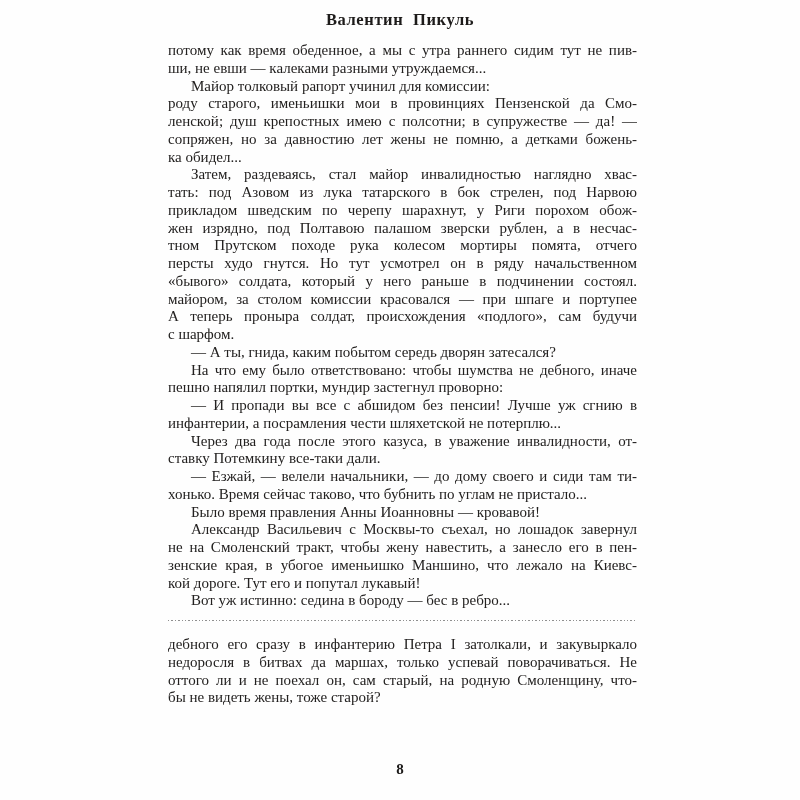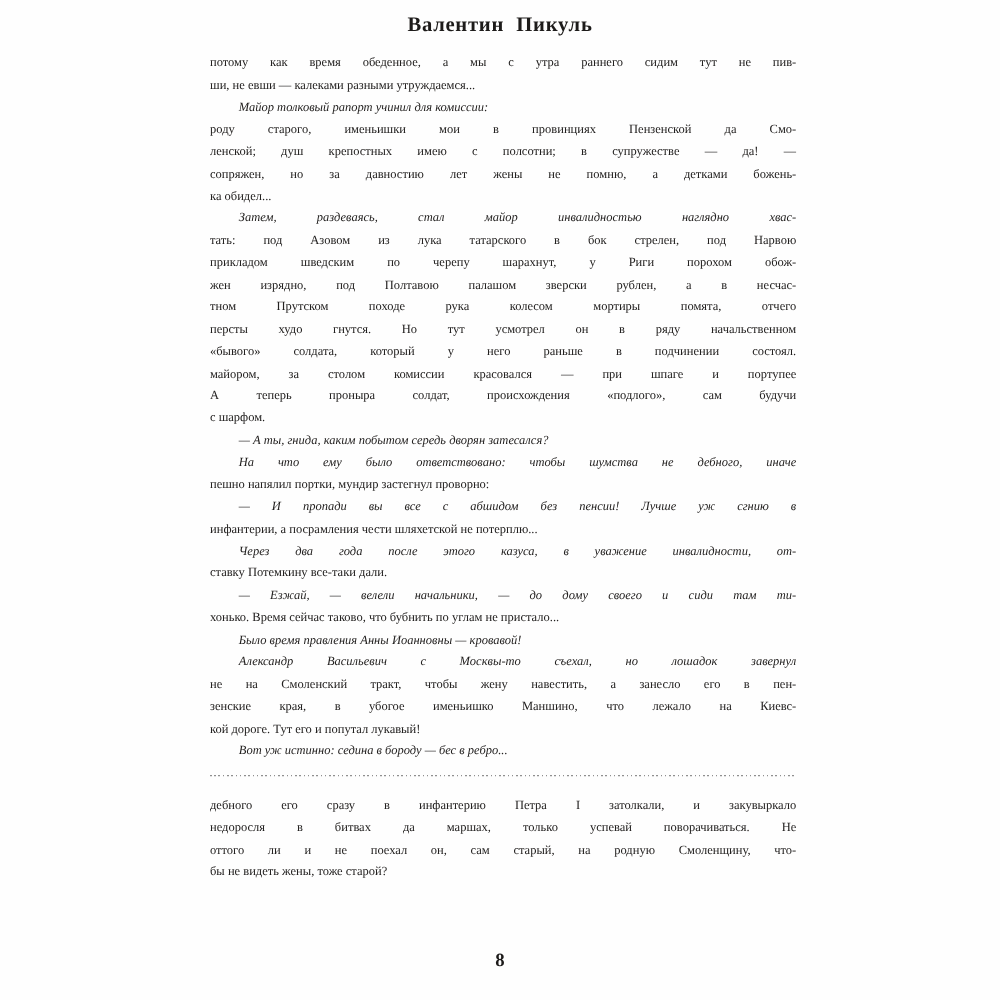--- a/index.html
+++ b/index.html
@@ -26,37 +26,36 @@
     font-weight: bold;
     letter-spacing: 0.6px;
     word-spacing: 5px;
     color: #1d1b1a;
   }
   .text-block {
     position: absolute;
     left: 168px;
     top: 42px;
     width: 469px;
-    font-size: 10px;
+    font-size: 15px;
     line-height: 17.75px;
   }
   .paragraph { margin: 0; }
   .line {
     height: 17.75px;
     overflow: hidden;
     text-align: justify;
     text-align-last: justify;
     white-space: normal;
   }
   .line.last {
     text-align-last: left;
   }
   .line.ind {
     text-indent: 23px;
-    font-style: italic;
   }
   .dotted-rule {
     height: 2px;
     margin: 10px 0 14px 0;
     background-image: repeating-linear-gradient(90deg, #8f8f8f 0 1.3px, transparent 1.3px 3.4px);
     background-position: 0 50%;
     background-size: 100% 1.4px;
     background-repeat: no-repeat;
   }
   .folio {

